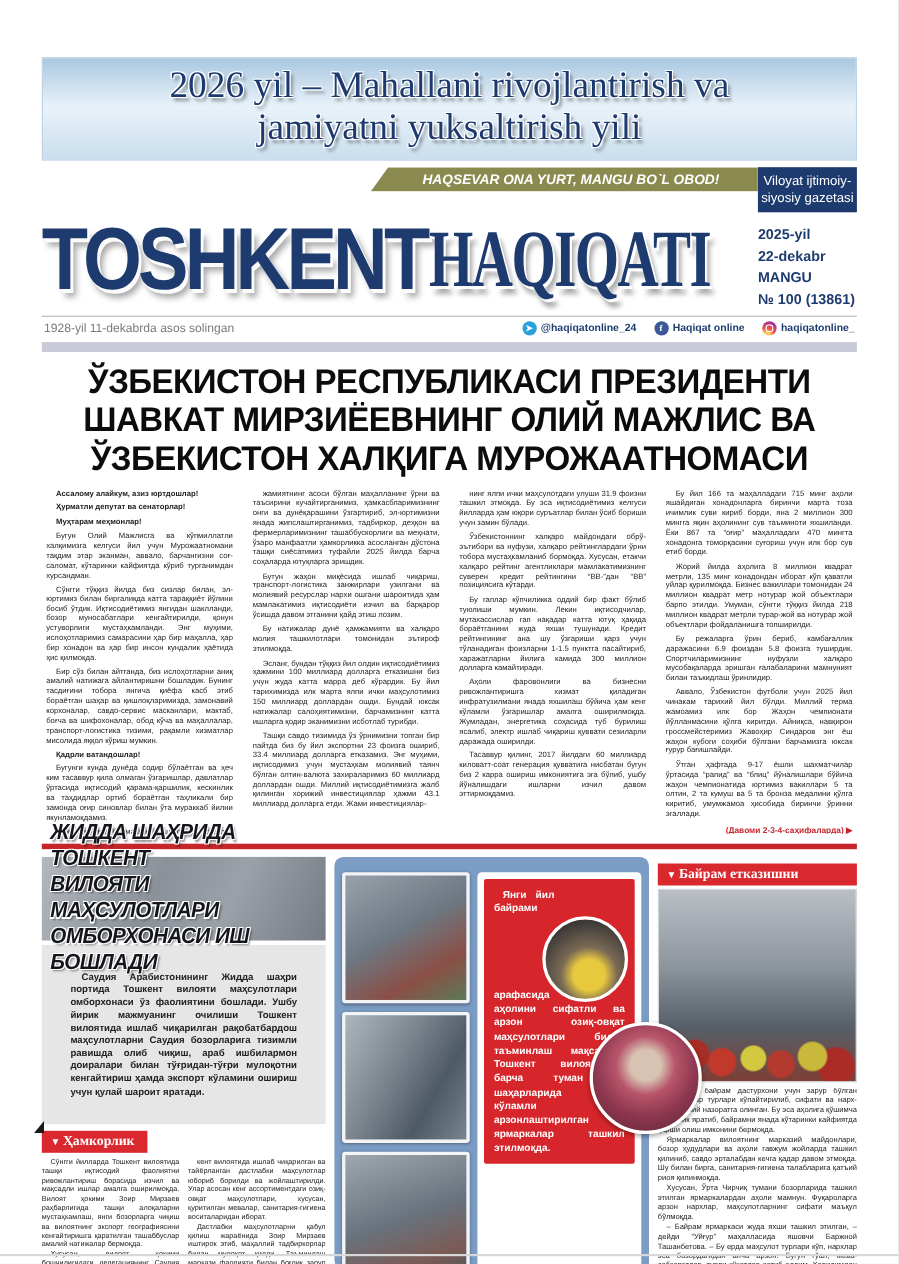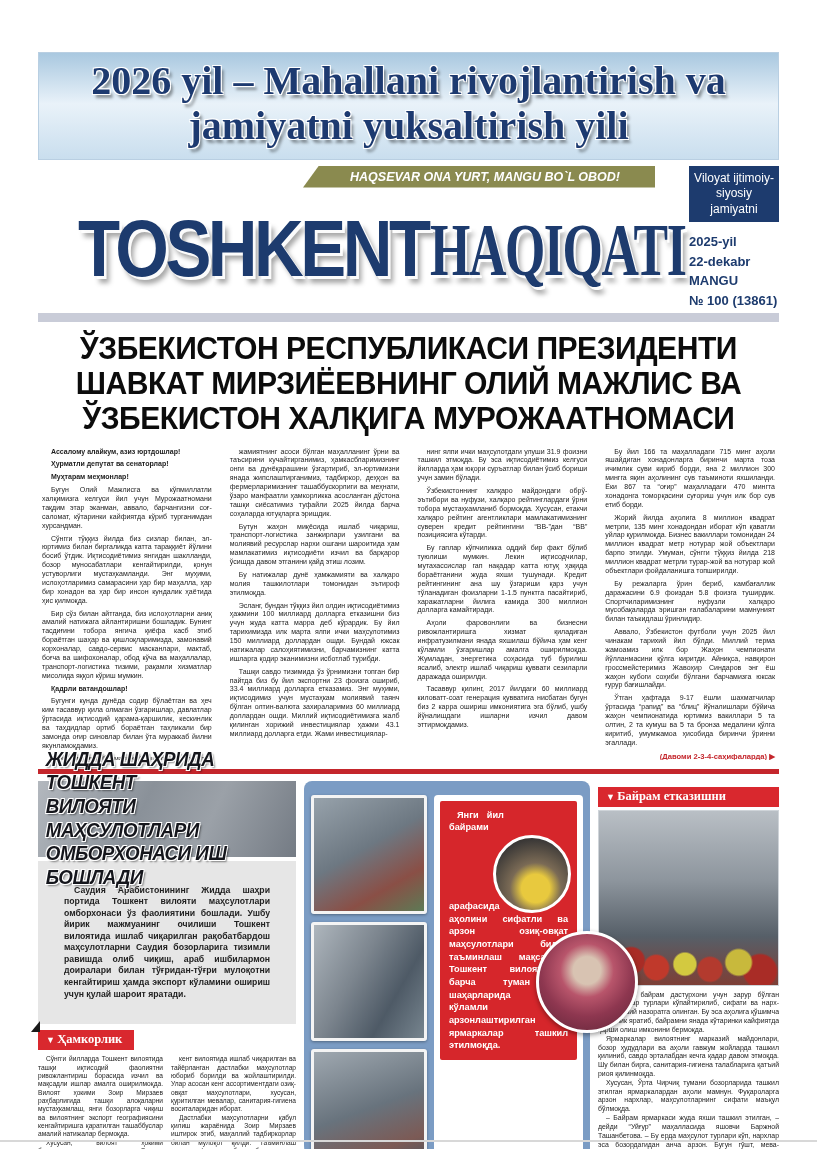--- a/index.html
+++ b/index.html
@@ -2,29 +2,29 @@
 <html><head>
 <meta charset="utf-8">
 <style>
   html,body{margin:0;padding:0;background:#e9e9e9;}
   .page{position:relative;width:817px;height:1149px;margin:0 auto;background:#fff;
         font-family:"Liberation Sans",sans-serif;overflow:hidden;box-shadow:0 0 6px rgba(0,0,0,.25);}
   
   .year-banner{margin:52px 38px 0;padding:6px 4px 10px;text-align:center;
      background:linear-gradient(180deg,#a9c8e0 0%,#e9f2f9 48%,#c9deee 100%);
      border:1px solid #b9cfe2;}
-  .year-banner div{font-family:"Liberation Serif",serif;font-weight:bold;font-size:40px;line-height:1.12;color:#1d3a70;
+  .year-banner div{font-family:"Liberation Serif",serif;font-weight:normal;font-size:34px;line-height:1.12;color:#1d3a70;
      text-shadow:-1px -1px 0 #fff,1px -1px 0 #fff,-1px 1px 0 #fff,1px 1px 0 #fff,3px 4px 3px rgba(0,0,0,.38);text-align:center;}
   
-  .masthead-row{margin:6px 38px 0;display:flex;gap:34px;}
+  .masthead-row{margin:6px 38px 0;display:flex;}
   .mast-left{flex:1;min-width:0;}
   .slogan{margin-left:auto;width:352px;background:#8a8a4f;color:#fff;font-style:italic;font-weight:bold;
      font-size:12.5px;text-align:center;padding:4px 10px 4px 22px;box-sizing:border-box;
      clip-path:polygon(16px 0,100% 0,100% 100%,0 100%);}
-  .title-box{position:relative;height:96px;margin-top:2px;margin-left:40px;}
+  .title-box{position:relative;height:96px;margin-top:2px;}
   .t1{position:absolute;left:0;bottom:0;font-size:80px;font-weight:bold;letter-spacing:-4px;color:#1d3b6e;
       transform:scaleX(.86);transform-origin:left bottom;line-height:.92;
       text-shadow:3px 3px 0 rgba(255,255,255,.95),6px 7px 6px rgba(0,0,0,.35);}
   .t2{position:absolute;left:352px;bottom:2px;font-family:"Liberation Serif",serif;font-size:74px;font-weight:bold;
       letter-spacing:-2px;color:#1d3b6e;transform:scaleX(.70);transform-origin:left bottom;line-height:.92;
       text-shadow:3px 3px 0 rgba(255,255,255,.95),6px 7px 6px rgba(0,0,0,.35);}
   .mast-right{width:90px;display:flex;flex-direction:column;}
   .viloyat{background:#1d3b6e;color:#fff;font-size:12px;line-height:1.3;text-align:center;padding:5px 2px;}
   .date-block{margin-top:10px;text-align:left;font-weight:bold;color:#1d3b6e;font-size:13px;line-height:1.5;}
   .mast-bottom{margin:6px 38px 0;border-top:1.5px solid #b6b6c2;display:flex;justify-content:space-between;
@@ -117,30 +117,47 @@
 
   <div class="masthead-row">
     <div class="mast-left">
       <div class="slogan">HAQSEVAR ONA YURT, MANGU BO`L OBOD!</div>
       <div class="title-box">
         <span class="t1">TOSHKENT</span>
         <span class="t2">HAQIQATI</span>
       </div>
     </div>
     <div class="mast-right">
-      <div class="viloyat">Viloyat ijtimoiy-siyosiy jamiyatni</div>
+      <div class="viloyat">Viloyat ijtimoiy-siyosiy gazetasi</div>
       <div class="date-block">
         <div>2025-yil</div>
         <div>22-dekabr</div>
         <div>MANGU</div>
         <div>№ 100 (13861)</div>
       </div>
     </div>
   </div>
 
+  <div class="mast-bottom">
+    <span class="founded">1928-yil 11-dekabrda asos solingan</span>
+    <span class="socials">
+      <span class="soc">
+        <span class="ci tg">➤</span>
+        <span>@haqiqatonline_24</span>
+      </span>
+      <span class="soc">
+        <span class="ci fb">f</span>
+        <span>Haqiqat online</span>
+      </span>
+      <span class="soc">
+        <span class="ci ig"></span>
+        <span>haqiqatonline_</span>
+      </span>
+    </span>
+  </div>
   <div class="gray-bar"></div>
 
   <div class="main-headline">
     <div>ЎЗБЕКИСТОН РЕСПУБЛИКАСИ ПРЕЗИДЕНТИ</div>
     <div>ШАВКАТ МИРЗИЁЕВНИНГ ОЛИЙ МАЖЛИС ВА</div>
     <div>ЎЗБЕКИСТОН ХАЛҚИГА МУРОЖААТНОМАСИ</div>
   </div>
 
   <div class="columns">
     <div class="col">

